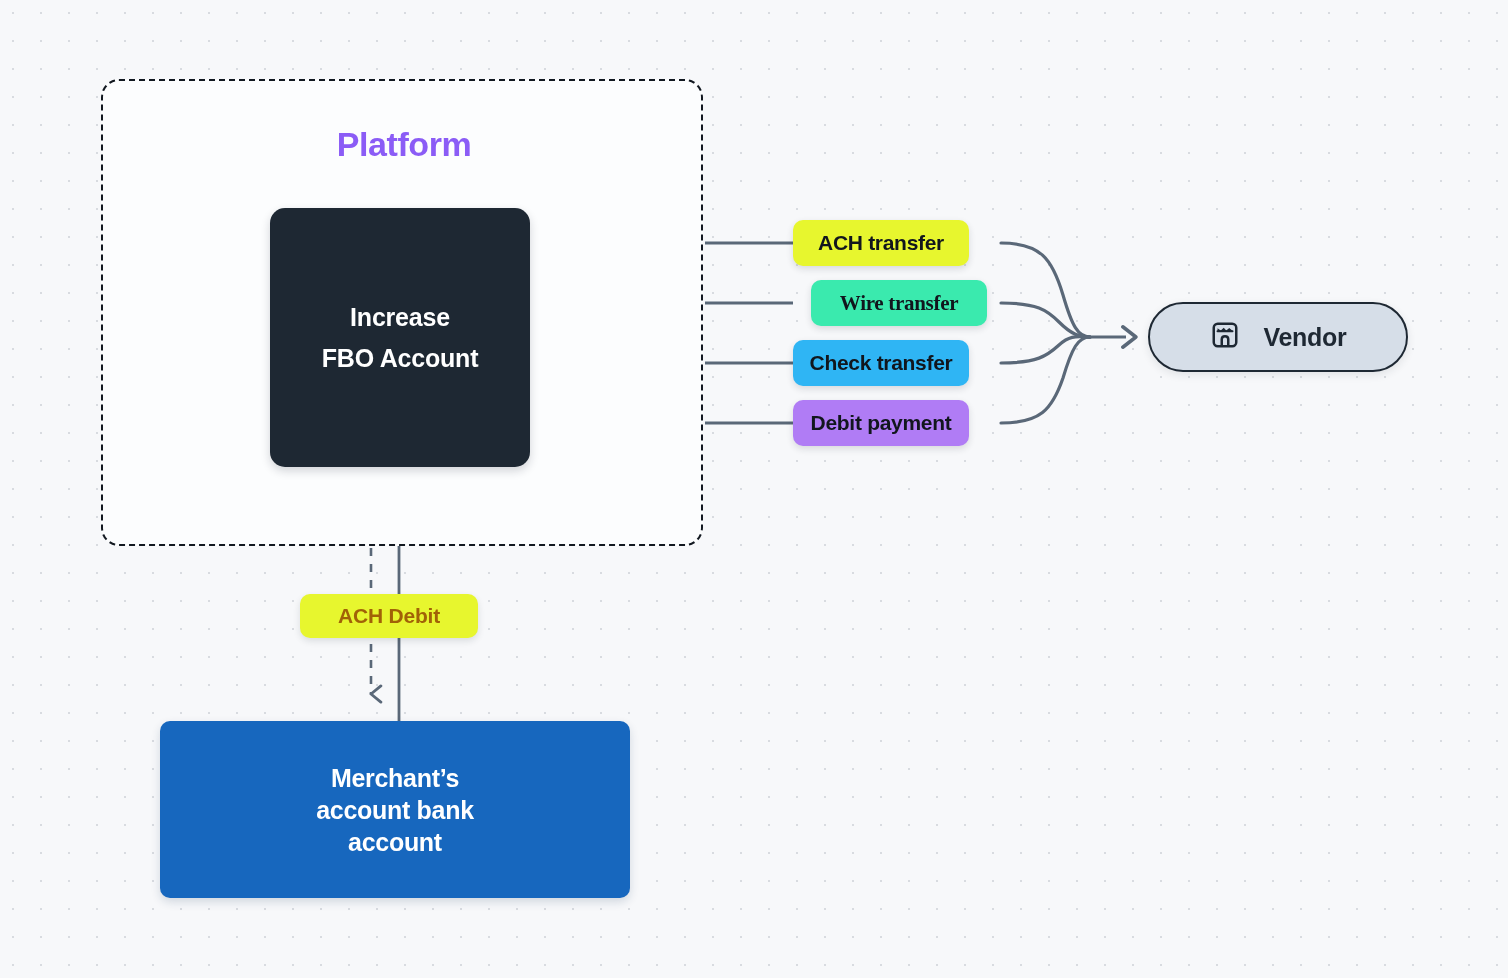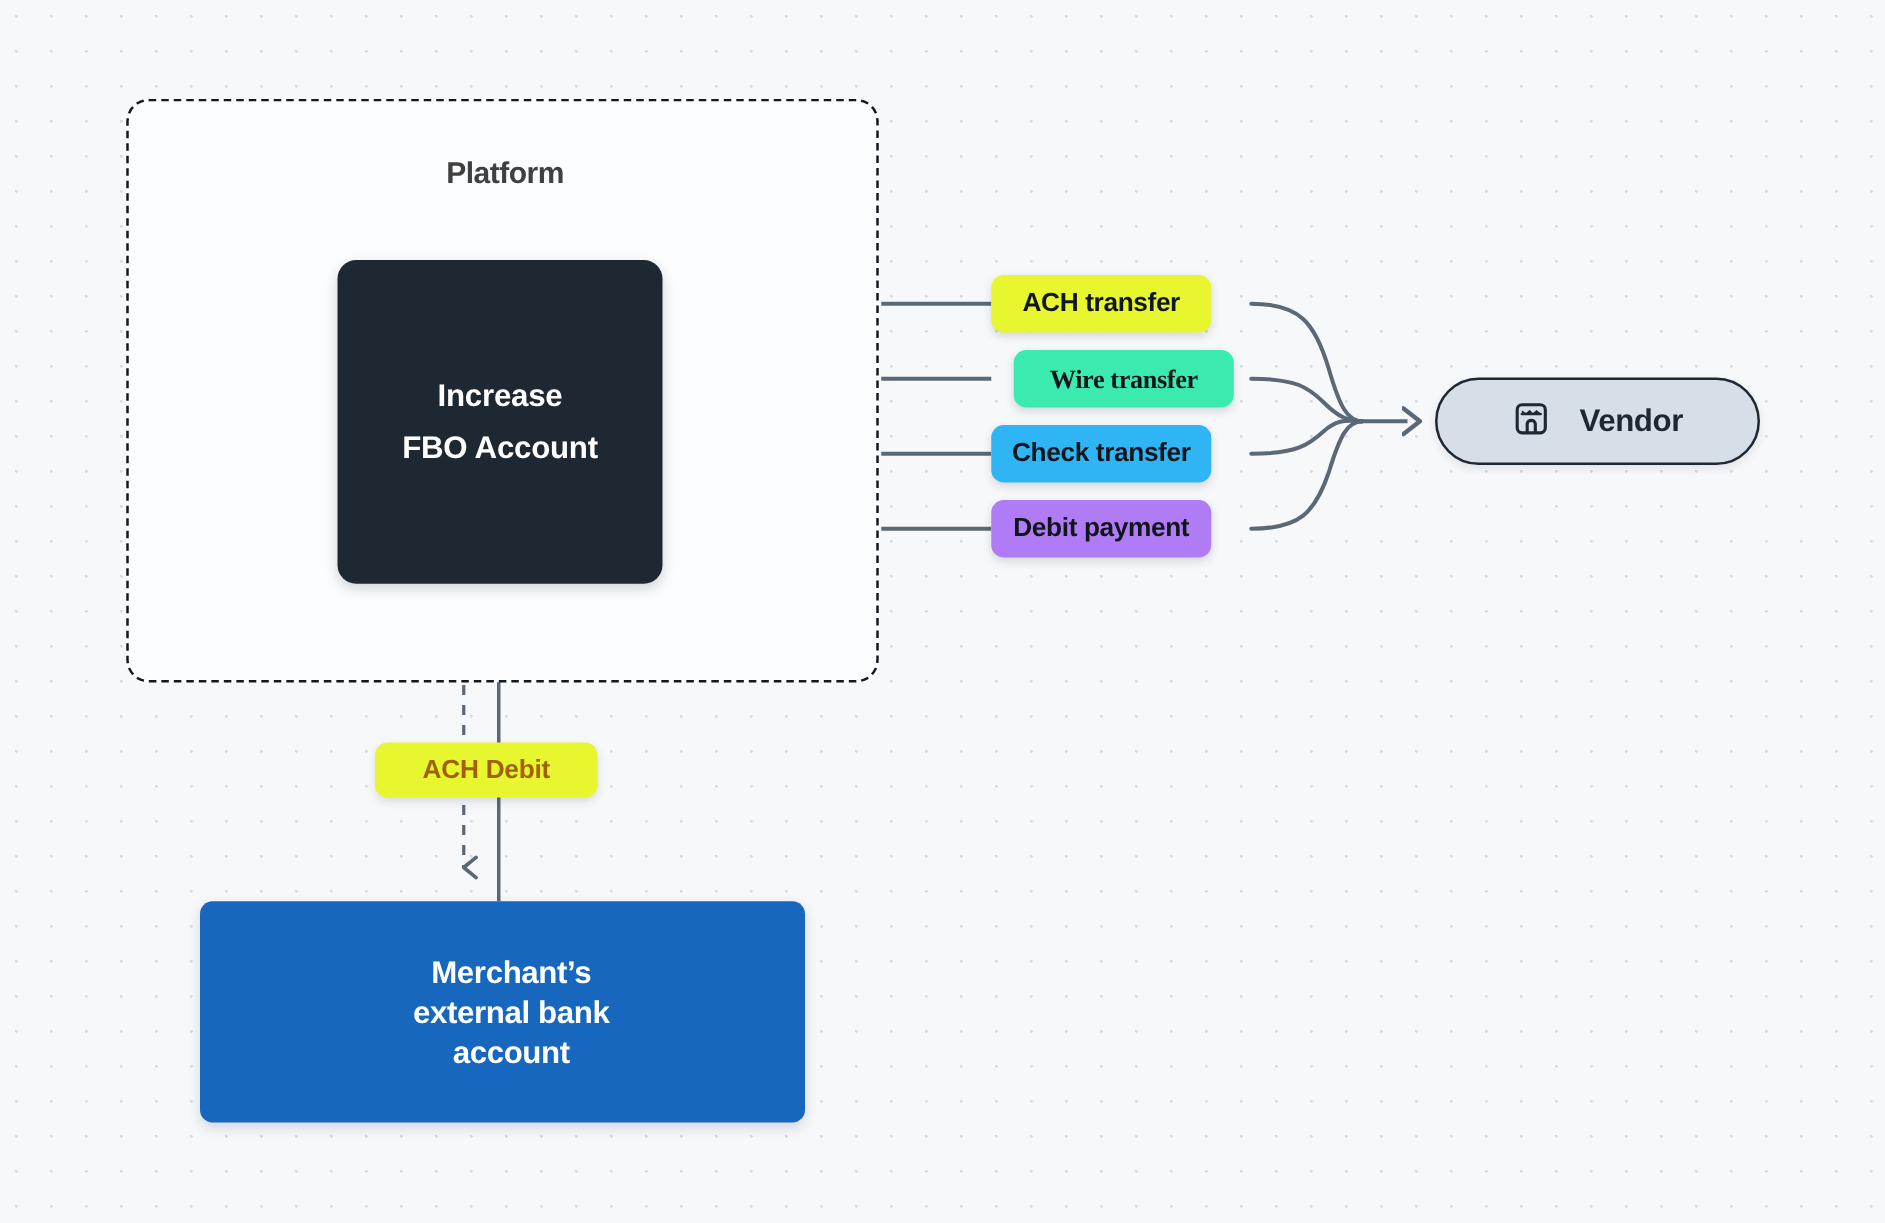--- a/index.html
+++ b/index.html
@@ -47,23 +47,23 @@
     border-radius: 18px;
     background: #fcfdfe;
     box-sizing: border-box;
   }
   .platform-title {
     position: absolute;
     left: 0;
     top: 44px;
     width: 602px;
     text-align: center;
-    font-size: 24px;
-    font-weight: 700;
-    color: #404040;
+    font-size: 34px;
+    font-weight: 700;
+    color: #8b5cf6;
     letter-spacing: -0.4px;
   }
 
   
   .fbo-node {
     position: absolute;
     left: 270px;
     top: 208px;
     width: 260px;
     height: 259px;
@@ -153,21 +153,20 @@
     left: 160px;
     top: 721px;
     width: 470px;
     height: 177px;
     background: #1767be;
     border-radius: 10px;
     display: flex;
     align-items: center;
     justify-content: center;
     box-shadow: 0 4px 10px rgba(20,50,90,0.16);
-    padding-left: 14px;
   }
   .merchant-label {
     color: #ffffff;
     font-size: 25px;
     font-weight: 700;
     line-height: 1.28;
     text-align: center;
     letter-spacing: -0.3px;
   }
 </style>
@@ -248,18 +247,18 @@
     <span class="vendor-label">Vendor</span>
   </div>
 
   <div class="ach-debit-pill">
     <span>ACH Debit</span>
   </div>
 
   <div class="merchant-node">
     <div class="merchant-label">
       <span>Merchant’s</span><br>
-      <span>external bank</span><br>
+      <span>account bank</span><br>
       <span>account</span>
     </div>
   </div>
 
 </div>
 
 </body></html>

